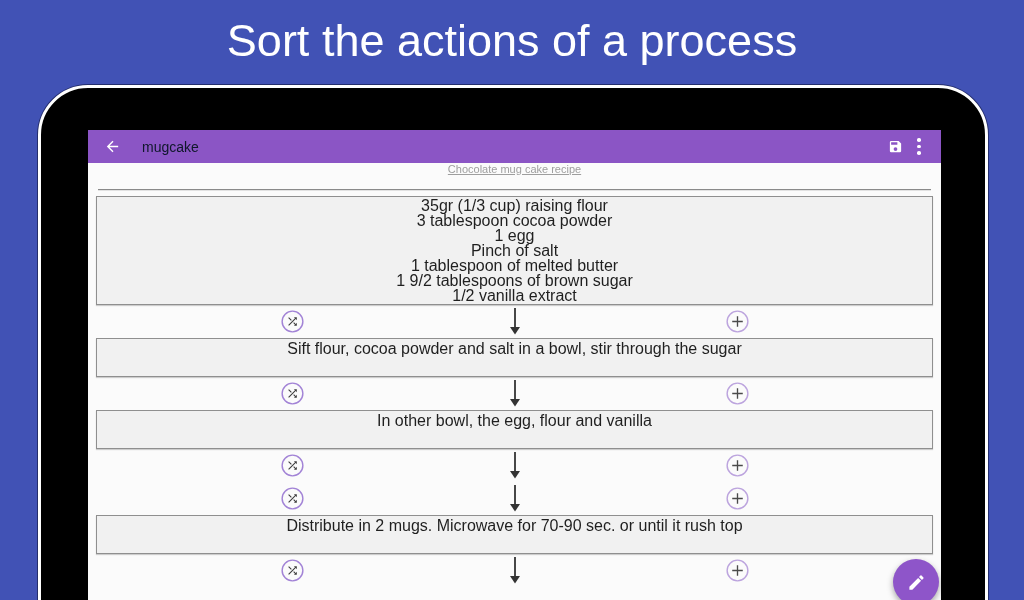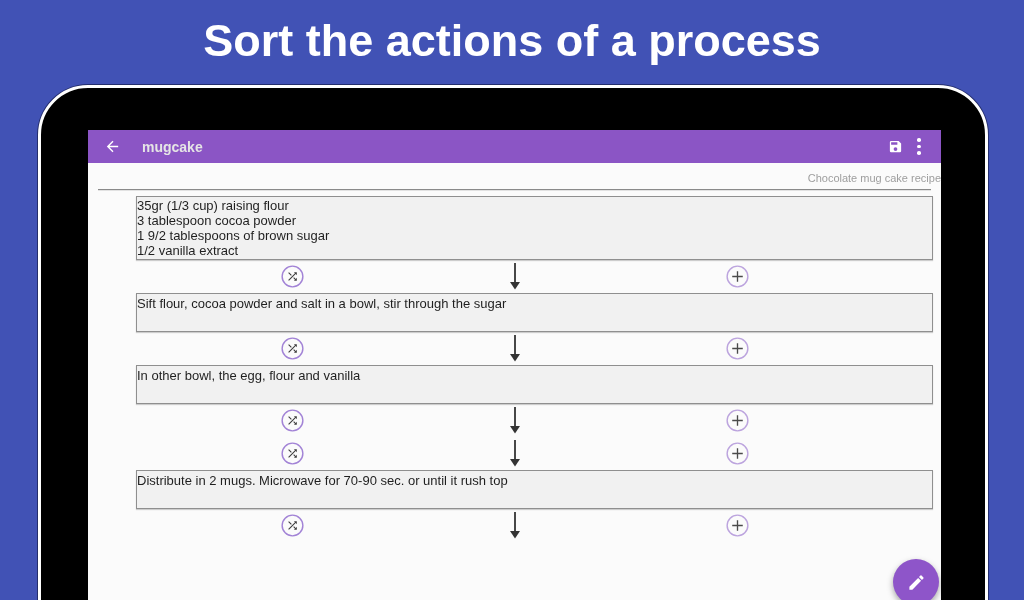--- a/index.html
+++ b/index.html
@@ -9,55 +9,55 @@
   *{box-sizing:border-box;}
   html,body{margin:0;padding:0;}
   body{
     width:1024px;height:600px;overflow:hidden;position:relative;
     background:var(--bg);
     font-family:"Liberation Sans", sans-serif;
   }
   .page-title{
     position:absolute;top:0;left:0;width:100%;height:82px;margin:0;
     display:flex;align-items:center;justify-content:center;
-    color:#fff;font-size:45px;font-weight:700;letter-spacing:0px;
+    color:#fff;font-size:45px;font-weight:400;letter-spacing:0px;
   }
   .tablet{
     position:absolute;left:38px;top:85px;width:950px;height:545px;
     background:#000;border:3px solid #fff;border-radius:50px 50px 0 0;
     box-shadow:0 0 0 1px rgba(0,0,20,.45);
   }
   .screen{
     position:absolute;left:47px;top:42px;width:853px;height:478px;
     background:var(--screen-bg);overflow:hidden;
   }
   .toolbar{
     height:33px;background:var(--toolbar);
     display:flex;align-items:center;padding:0 10px 0 12px;
   }
   .icon-btn{
     background:none;border:none;padding:0;cursor:pointer;
     width:24px;height:24px;display:flex;align-items:center;justify-content:center;
   }
-  .tb-title{color:#e5e5e5;font-size:14px;font-weight:700;margin-left:18px;}
+  .tb-title{color:#0f172a;font-size:14px;font-weight:400;margin-left:18px;}
   .spacer{flex:1;}
   .dots{display:flex;flex-direction:column;align-items:center;}
   .dots i{width:3.5px;height:3.5px;border-radius:50%;background:#fff;display:block;margin:1.6px 0;}
   .recipe-title{
-    text-align:right;color:#9E9E9E;font-size:11px;padding-top:9px;height:23px;
+    text-align:center;color:#9E9E9E;font-size:11px;height:23px;text-decoration:underline;
   }
   .divider{
     height:1px;background:#8A8A8A;margin:3px 10px 0;
     box-shadow:0 1px 0 #E2E2E2;
   }
   .flow{padding:6px 8px 0;}
   .box{
     border:1px solid var(--box-border);background:var(--box-bg);
     box-shadow:0 1px 1px rgba(0,0,0,.18);
-    color:#1F1F1F;font-size:13px;margin-left:40px;
+    text-align:center;color:#1F1F1F;font-size:16px;
   }
   .ingredients{padding:1px 0;line-height:15px;}
   .ing-line{height:15px;}
   .step{height:39px;line-height:19px;}
   .connector{position:relative;height:33px;}
   .circle-btn{
     position:absolute;top:5px;width:23px;height:23px;
     background:none;border:none;padding:0;cursor:pointer;
   }
   .circle-btn.shuffle{left:185px;}
@@ -102,20 +102,23 @@
         </button>
       </div>
 
       <div class="recipe-title">Chocolate mug cake recipe</div>
       <div class="divider"></div>
 
       <div class="flow">
           <div class="box ingredients">
             <div class="ing-line">35gr (1/3 cup) raising flour</div>
             <div class="ing-line">3 tablespoon cocoa powder</div>
+            <div class="ing-line">1 egg</div>
+            <div class="ing-line">Pinch of salt</div>
+            <div class="ing-line">1 tablespoon of melted butter</div>
             <div class="ing-line">1 9/2 tablespoons of brown sugar</div>
             <div class="ing-line">1/2 vanilla extract</div>
           </div>
           <div class="connector">
             <button class="circle-btn shuffle"><svg width="23" height="23" viewBox="0 0 24 24">
                 <circle cx="12" cy="12" r="10.8" fill="none" stroke="#A283D6" stroke-width="1.5"></circle>
                 <g transform="translate(5.3,5.3) scale(0.56)" fill="#3D3D3D">
                   <path d="M10.59 9.17 5.41 4 4 5.41l5.17 5.17 1.42-1.41zM14.5 4l2.04 2.04L4 18.59 5.41 20 17.96 7.46 20 9.5V4h-5.5zm.33 9.41-1.41 1.41 3.13 3.13L14.5 20H20v-5.5l-2.04 2.04-3.13-3.13z"></path>
                 </g>
               </svg></button>

